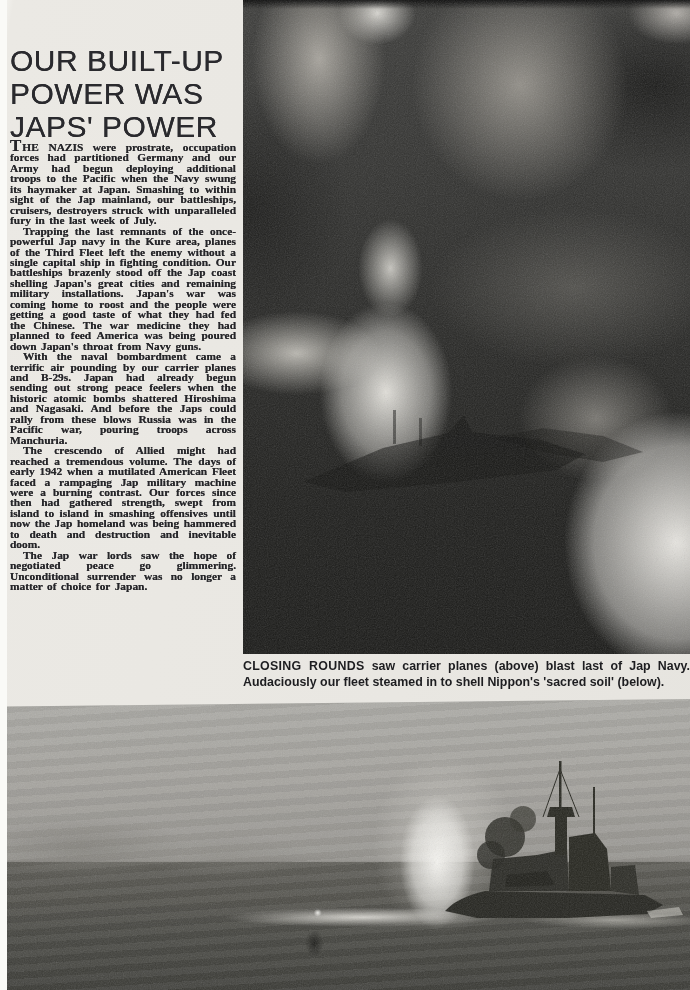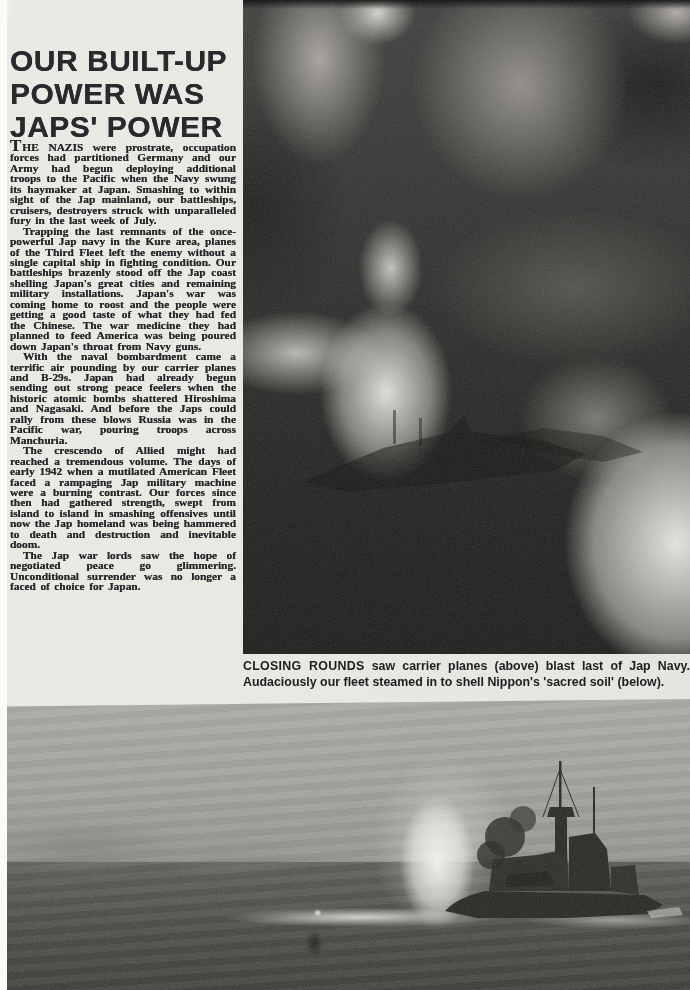--- a/index.html
+++ b/index.html
@@ -6,21 +6,21 @@
   .page{
     position:relative;width:690px;height:990px;overflow:hidden;
     background:linear-gradient(100deg,#f7f6f2 0px,#ebe9e4 14px,#e9e7e2 60%,#e6e4df 100%);
     font-family:"Liberation Serif", serif;
   }
   .edge-strip{position:absolute;left:0;top:0;width:7px;height:990px;background:#fafaf7;}
 
   
   .headline{
     position:absolute;left:10px;top:24px;width:232px;
-    font-family:"Liberation Sans", sans-serif;font-weight:bold;
+    font-family:"Liberation Sans", sans-serif;font-weight:normal;
     font-size:30px;line-height:33px;letter-spacing:.5px;color:#2a2a2e;
     text-shadow:0 0 .6px #2a2a2e;
   }
   .headline span{display:block;}
 
   
   .article{
     position:absolute;left:10px;top:141px;width:226px;
     font-size:11.4px;line-height:10.45px;color:#26262a;
     text-align:justify;word-spacing:1.6px;
@@ -94,21 +94,21 @@
     <span>OUR BUILT-UP</span>
     <span>POWER WAS</span>
     <span>JAPS' POWER</span>
   </h1>
 
   <div class="article">
     <p class="first">THE NAZIS were prostrate, occupation forces had partitioned Germany and our Army had begun deploying additional troops to the Pacific when the Navy swung its haymaker at Japan.  Smashing to within sight of the Jap mainland, our battleships, cruisers, destroyers struck with unparalleled fury in the last week of July.</p>
     <p>Trapping the last remnants of the once-powerful Jap navy in the Kure area, planes of the Third Fleet left the enemy without a single capital ship in fighting condition.  Our battleships brazenly stood off the Jap coast shelling Japan's great cities and remaining military installations. Japan's war was coming home to roost and the people were getting a good taste of what they had fed the Chinese.  The war medicine they had planned to feed America was being poured down Japan's throat from Navy guns.</p>
     <p>With the naval bombardment came a terrific air pounding by our carrier planes and B-29s.  Japan had already begun sending out strong peace feelers when the historic atomic bombs shattered Hiroshima and Nagasaki.  And before the Japs could rally from these blows Russia was in the Pacific war, pouring troops across Manchuria.</p>
     <p>The crescendo of Allied might had reached a tremendous volume.  The days of early 1942 when a mutilated American Fleet faced a rampaging Jap military machine were a burning contrast.  Our forces since then had gathered strength, swept from island to island in smashing offensives until now the Jap homeland was being hammered to death and destruction and inevitable doom.</p>
-    <p>The Jap war lords saw the hope of negotiated peace go glimmering.  Unconditional surrender was no longer a faced of choice for Japan.</p>
+    <p>The Jap war lords saw the hope of negotiated peace go glimmering.  Unconditional surrender was no longer a matter of choice for Japan.</p>
   </div>
 
   <div class="photo photo-top">
     <svg class="art" viewBox="0 0 447 654" preserveAspectRatio="none">
       <path d="M60,482 L140,448 L205,433 L221,415 L229,432 L298,440 L342,454 L314,470 L205,483 L102,492 Z" fill="rgba(16,16,14,0.55)"></path>
       <rect x="150" y="410" width="3" height="34" fill="rgba(16,16,14,0.5)"></rect>
       <rect x="176" y="418" width="3" height="28" fill="rgba(16,16,14,0.45)"></rect>
       <path d="M250,438 L300,428 L360,436 L400,452 L360,462 L300,452 Z" fill="rgba(14,14,12,0.4)"></path>
     </svg>
     <svg class="grain">

